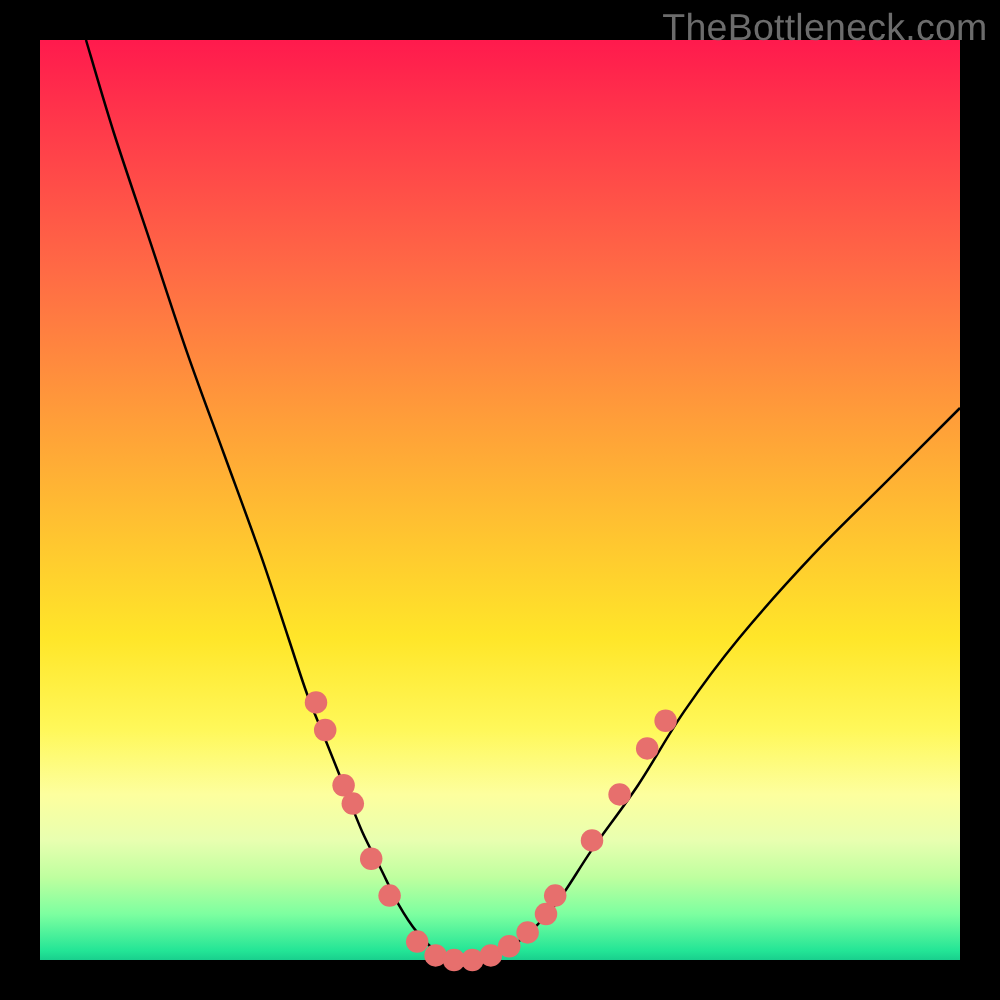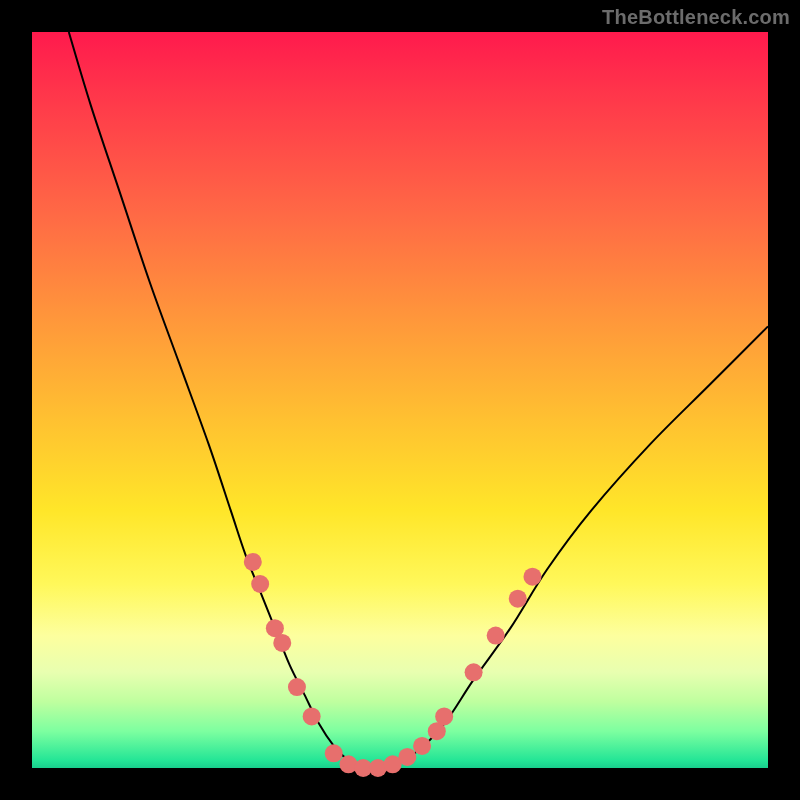--- a/index.html
+++ b/index.html
@@ -38,23 +38,23 @@
       #bfff9f 91%,
       #7dffa0 95%,
       #23e596 99%,
       #19cf8d 100%);
   }
   .watermark {
     position: absolute;
     top: 6px;
     right: 10px;
     color: #6c6c6c;
-    font-size: 20px;
+    font-size: 30px;
     letter-spacing: 0.2px;
-    font-weight: 700;
+    font-weight: 400;
   }
   svg.curve {
     position: absolute;
     left: 0;
     top: 0;
     width: 736px;
     height: 736px;
     overflow: visible;
   }
   .dot {

